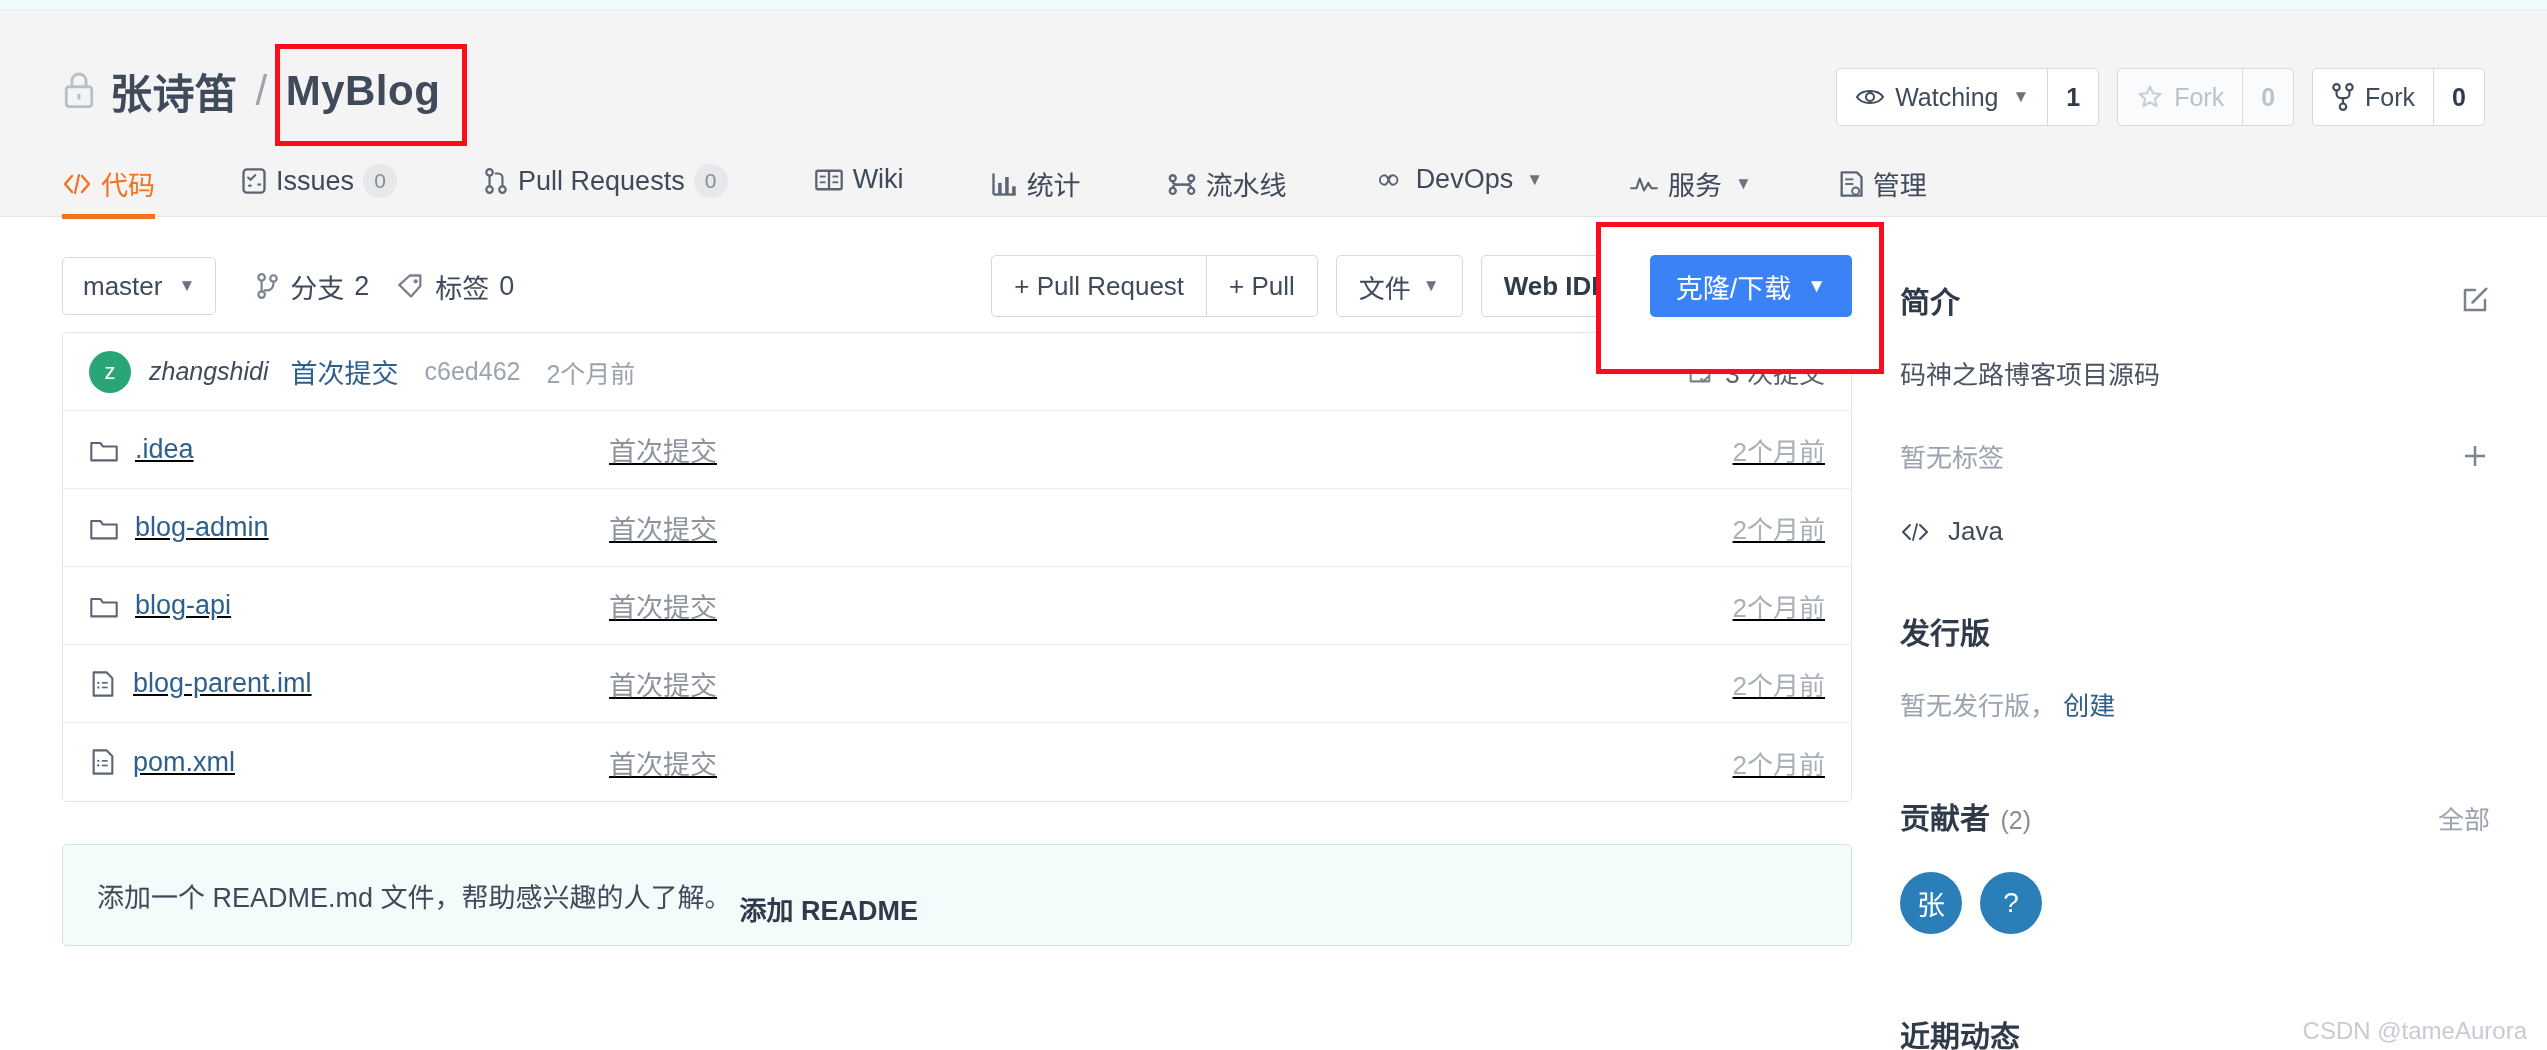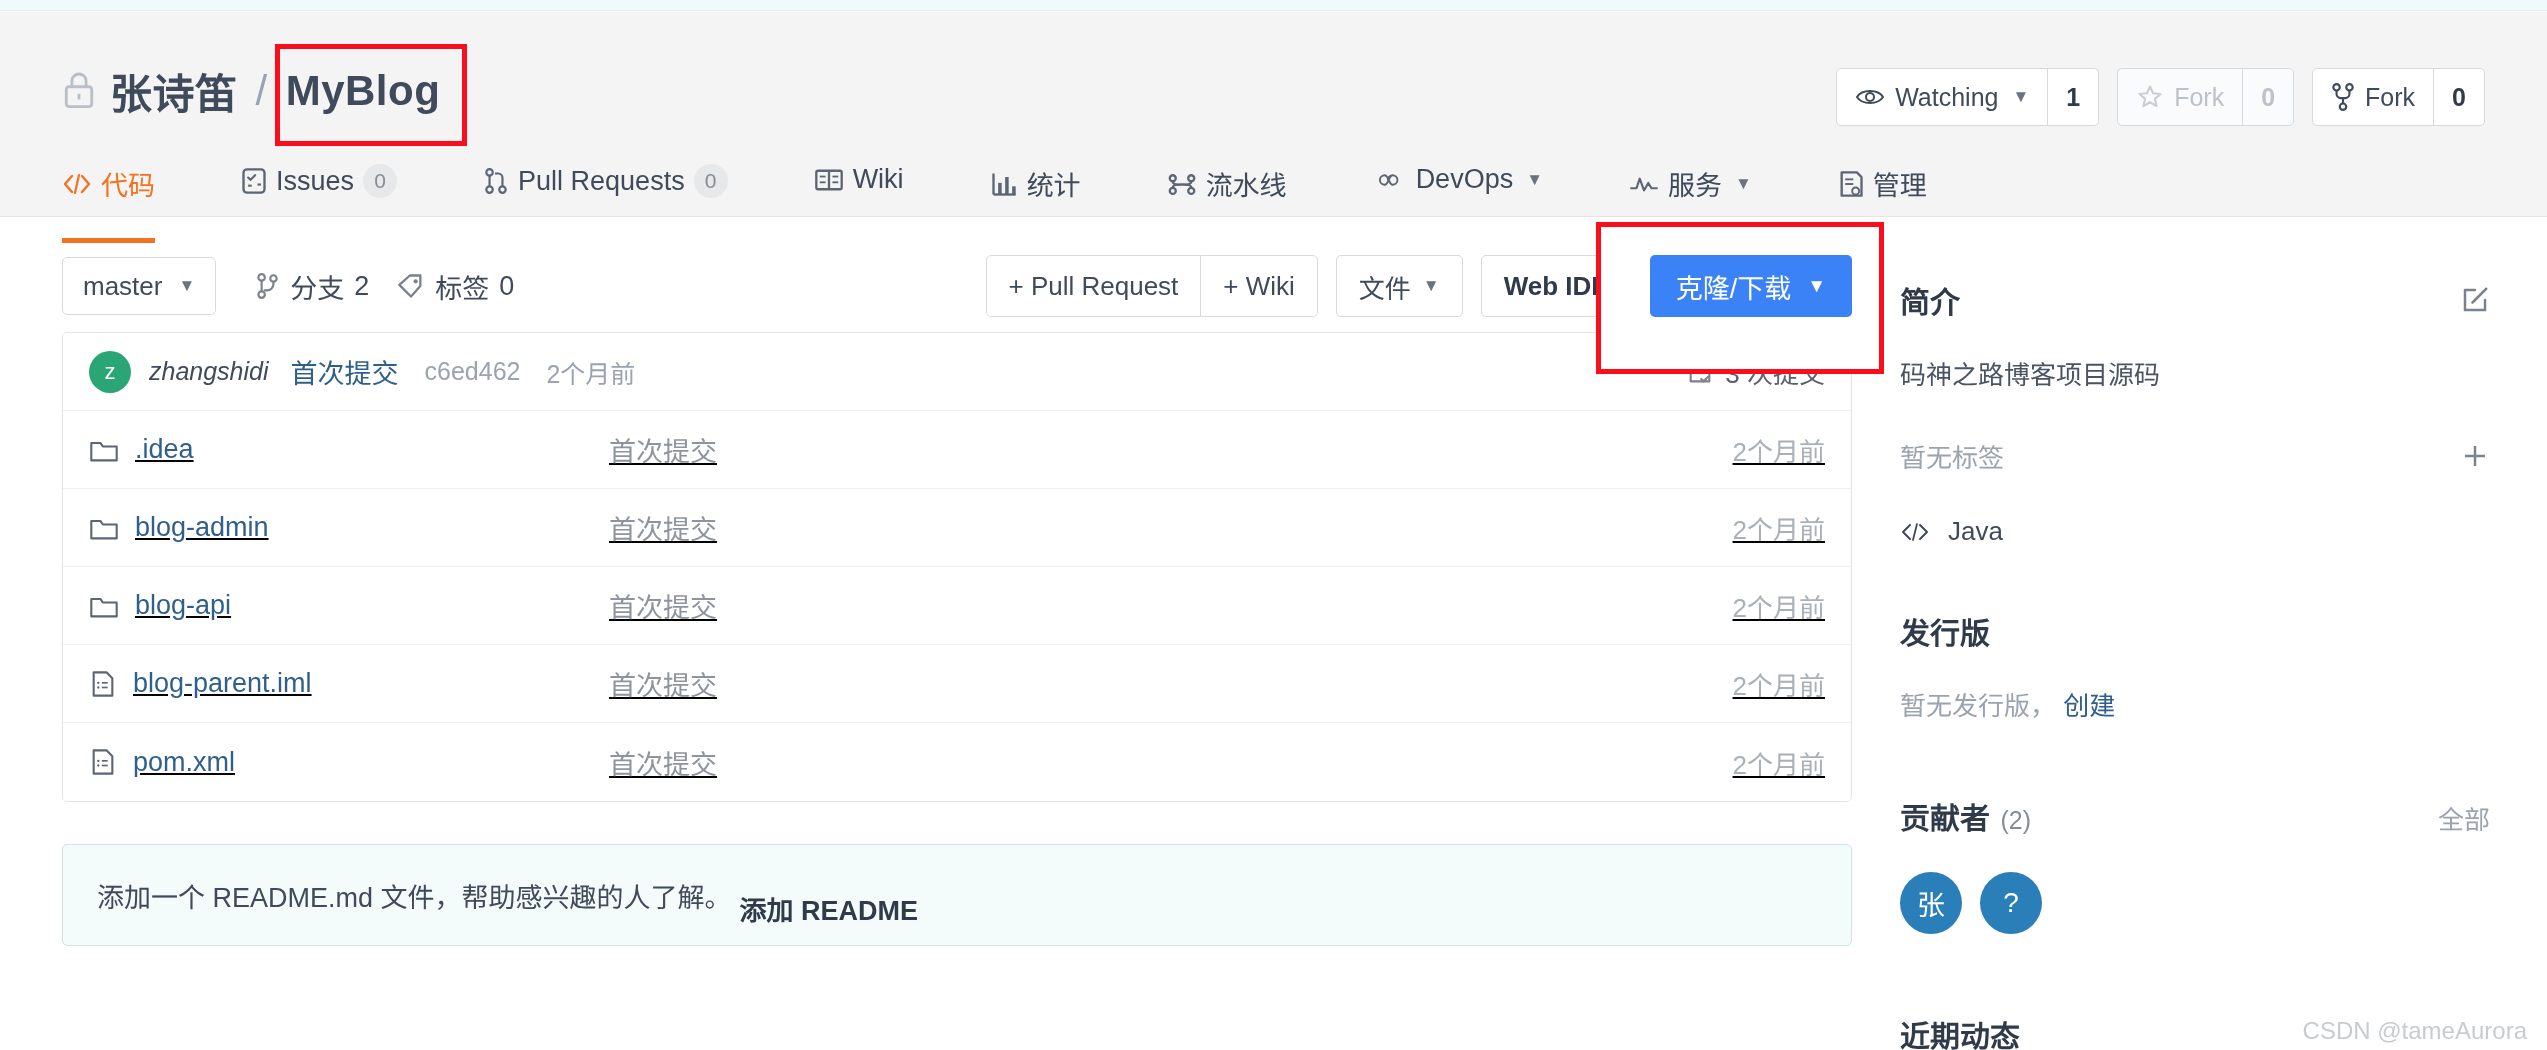--- a/index.html
+++ b/index.html
@@ -40,21 +40,21 @@
 
   
   .nav {
     position:absolute; left:62px; top:152px;
     display:flex; align-items:flex-start; gap:0;
     white-space:nowrap;
   }
   .nav-item {
     display:flex; align-items:center; gap:9px;
     font-size:27px; color:#3f4a5a;
-    padding:0 0 40px 0; margin-right:86px;
+    padding:0 0 16px 0; margin-right:86px;
     position:relative; cursor:pointer;justify-content:flex-end;
   }
   .nav-item.active { color:#f2721f; }
   .nav-item.active::after {
     content:""; position:absolute; left:0; right:0; bottom:0;
     height:5px; background:#f2721f;
   }
   .nav-badge {
     display:inline-flex; align-items:center; justify-content:center;
     min-width:34px; height:34px; padding:0 10px;
@@ -408,21 +408,21 @@
             </svg>
           </span>
           <span>标签</span>
           <span>0</span>
         </div>
       </div>
 
       <div class="toolbar-right">
         <div class="btn-group">
           <div class="btn">+ Pull Request</div>
-          <div class="btn">+ Wiki</div>
+          <div class="btn">+ Pull</div>
         </div>
         <div class="btn">
           <span>文件</span>
           <span class="caret">▼</span>
         </div>
         <div class="btn btn-bold">Web IDE</div>
         <div class="btn-clone">
           <span>克隆/下载</span>
           <span style="font-size:19px;">▼</span>
         </div>

